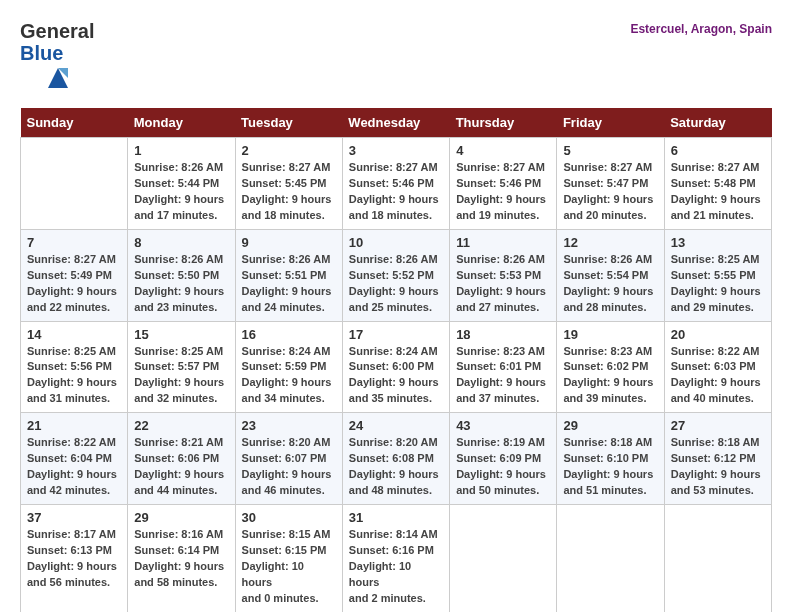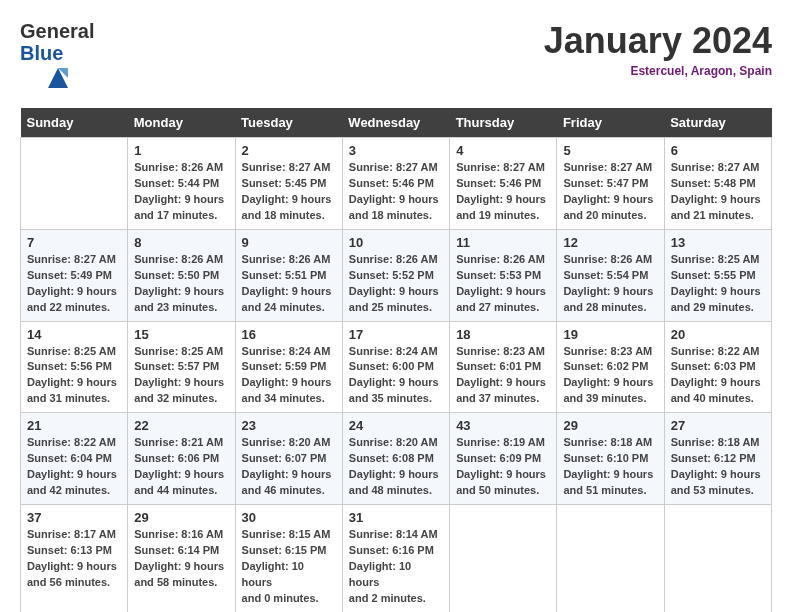--- a/index.html
+++ b/index.html
@@ -46,21 +46,21 @@
       color: #701a75;
       margin-top: 2px;
       font-weight: bold;
     }
     table {
       width: 100%;
       border-collapse: collapse;
       font-size: 11px;
     }
     thead tr th {
-      background-color: #404040;
+      background-color: #7f1d1d;
       color: #fff;
       text-align: left;
       padding: 7px 6px;
       font-size: 13px;
       font-weight: bold;
     }
     tbody tr td {
       border: 1px solid #ccc;
       vertical-align: top;
       padding: 5px 6px;
@@ -100,21 +100,20 @@
         <span class="general">General</span><br>
         <span class="blue">Blue</span>
       </div>
     </div>
     <svg class="logo-icon" viewBox="0 0 28 28">
       <polygon points="4,24 14,4 24,24" fill="#1a56a0"></polygon>
       <polygon points="14,4 24,14 24,4" fill="#5da0d0"></polygon>
     </svg>
   </div>
   <div class="title-block">
-    <div class="calendar-title">January 2024</div>
     <div class="calendar-subtitle">Estercuel, Aragon, Spain</div>
   </div>
 </div>
 
 <table>
   <thead>
     <tr id="header-row">
         <th>Sunday</th>
         <th>Monday</th>
         <th>Tuesday</th>

